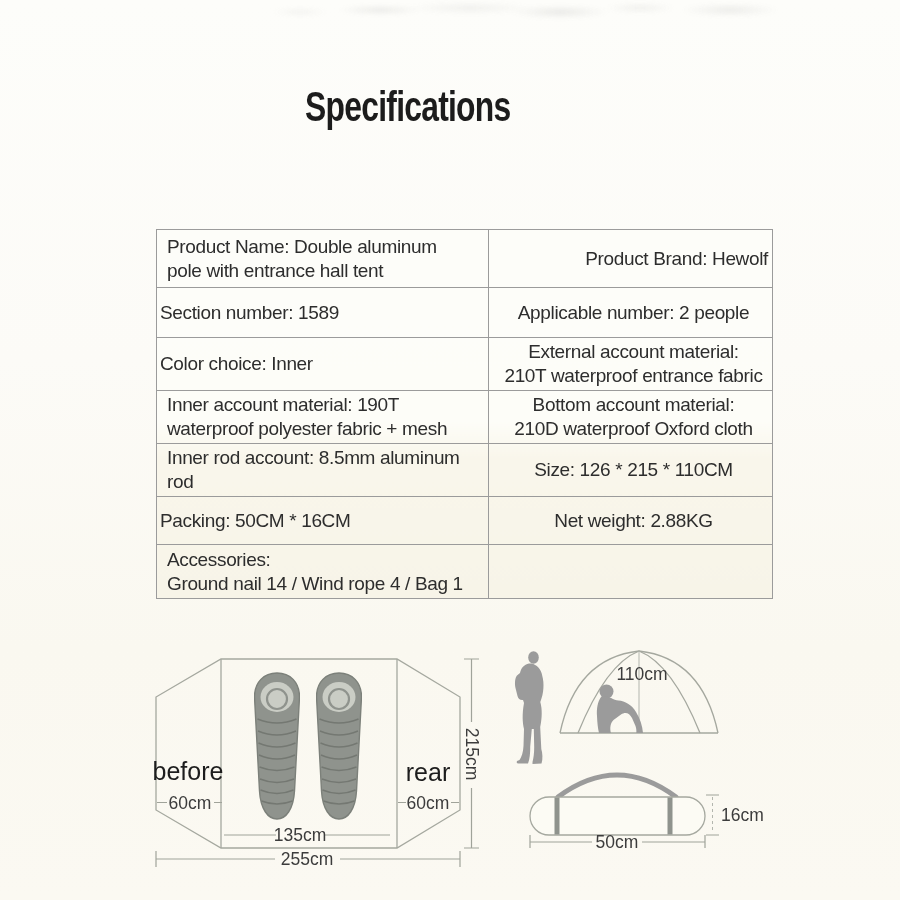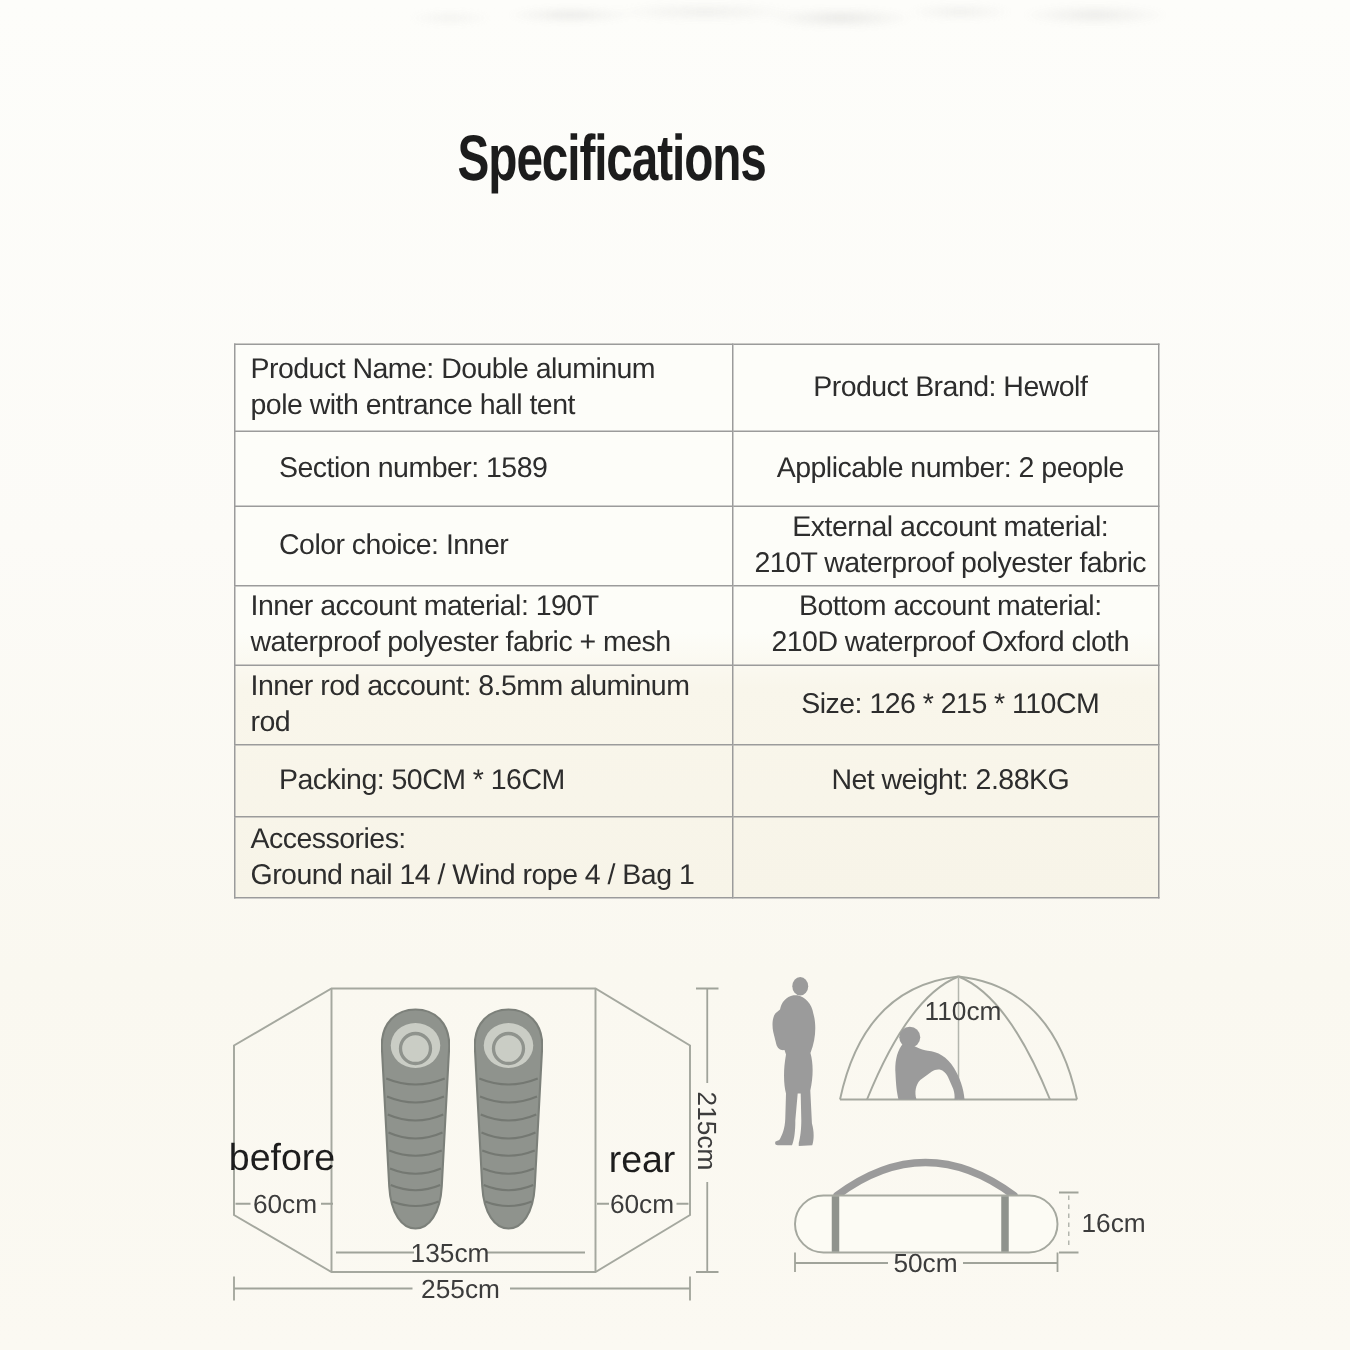--- a/index.html
+++ b/index.html
@@ -26,24 +26,24 @@
   table.spec{position:absolute;left:156px;top:229px;width:587px;border-collapse:collapse;
              table-layout:fixed;color:var(--text,#2d2d2d);
              background:linear-gradient(180deg,#fdfdf9 0%,#fdfdf8 52%,#f9f6eb 62%,#f7f4e8 100%);}
   table.spec td{border:1px solid var(--border,#9b9b9b);vertical-align:middle;
                 font-size:19px;letter-spacing:-.35px;line-height:24px;
                 white-space:pre-line;overflow:hidden;padding:2px 4px 2px 10px;}
   td.colL{width:317px;}
   td.colR{width:269px;padding-left:8px;text-align:center;}
   tr.r1{height:58px;margin-left:19px;} tr.r2{height:50px;} tr.r3{height:52px;} tr.r4{height:52px;}
   tr.r5{height:49px;} tr.r6{height:48px;} tr.r7{height:54px;}
-  td.center{text-align:center;padding-left:4px;}
+  td.center{text-align:right;padding-left:4px;}
   td.small{font-size:16.5px;letter-spacing:-.2px;}
   td.pad20{padding-left:22px;}
-  tr.r2 td.colL, tr.r3 td.colL, tr.r6 td.colL{padding-left:29px;}
+  tr.r2 td.colL, tr.r3 td.colL, tr.r6 td.colL{padding-left:3px;}
 
   
   svg text{font-family:"Liberation Sans", sans-serif;}
   .ln{stroke:var(--line,#a5a89f);stroke-width:1.3;fill:none;}
   .dim{stroke:var(--dimline,#a0a39a);stroke-width:1.2;fill:none;}
   .dimthin{stroke:#b3b6ae;stroke-width:1;fill:none;}
   .dimtxt{font-size:17.5px;fill:var(--dimtext,#3c3c3c);}
   .bigtxt{font-size:25px;fill:#1d1d1d;}
   .sil{fill:var(--sil,#9b9b9b);stroke:none;}
   .bagbody{fill:var(--bag,#8f938d);stroke:var(--bagstroke,#7c807a);stroke-width:1.4;}
@@ -70,21 +70,21 @@
 pole with entrance hall tent</td>
         <td class="colR center">Product Brand: Hewolf</td>
       </tr>
       <tr class="r2">
         <td class="colL">Section number: 1589</td>
         <td class="colR">Applicable number: 2 people</td>
       </tr>
       <tr class="r3">
         <td class="colL">Color choice: Inner</td>
         <td class="colR">External account material:
-210T waterproof polyester fabric</td>
+210T waterproof entrance fabric</td>
       </tr>
       <tr class="r4">
         <td class="colL">Inner account material: 190T
 waterproof polyester fabric + mesh</td>
         <td class="colR">Bottom account material:
 210D waterproof Oxford cloth</td>
       </tr>
       <tr class="r5">
         <td class="colL small">Inner rod account: 8.5mm aluminum rod</td>
         <td class="colR pad20">Size: 126 * 215 * 110CM</td>

